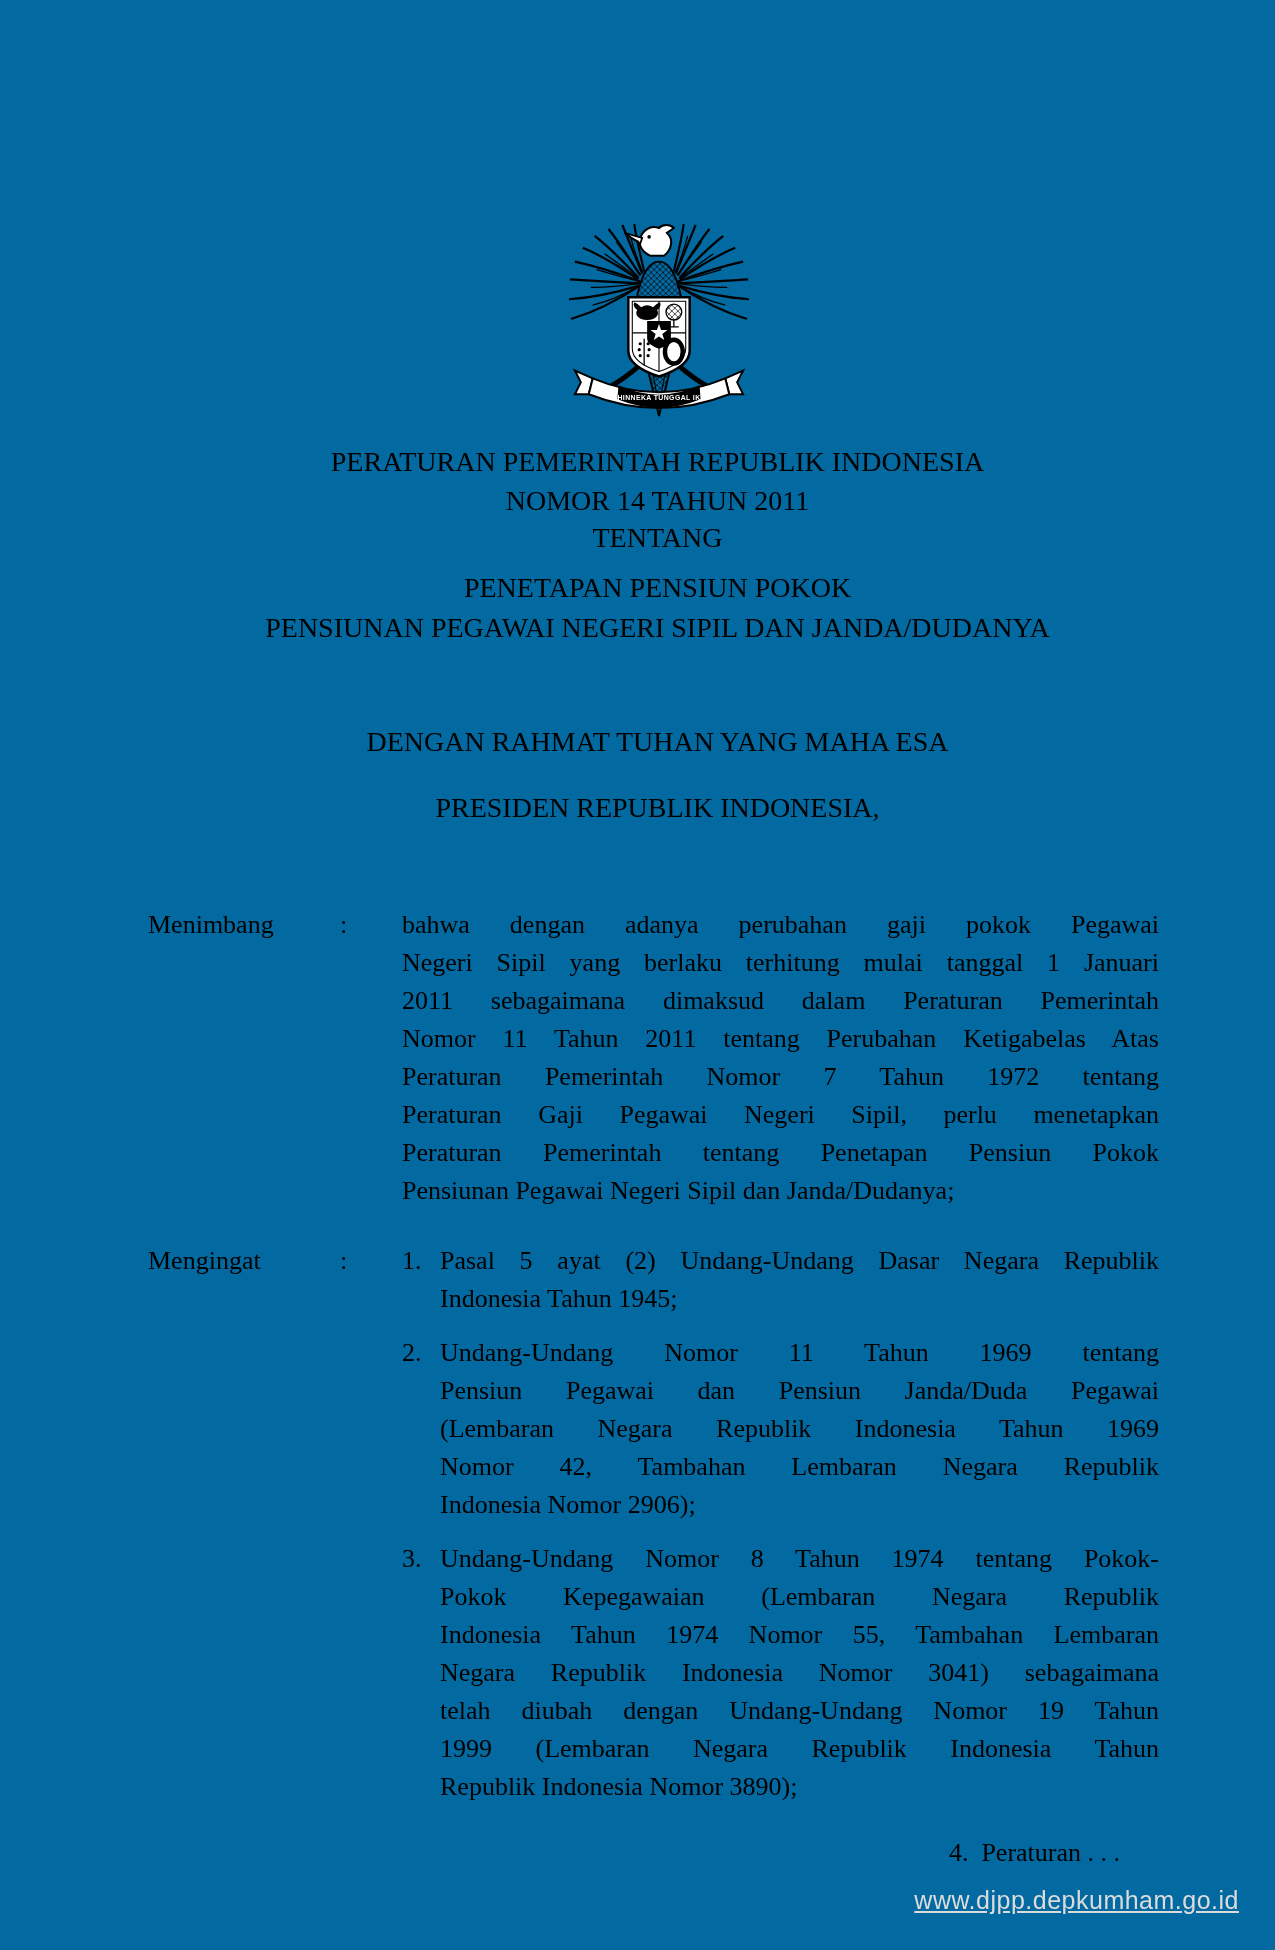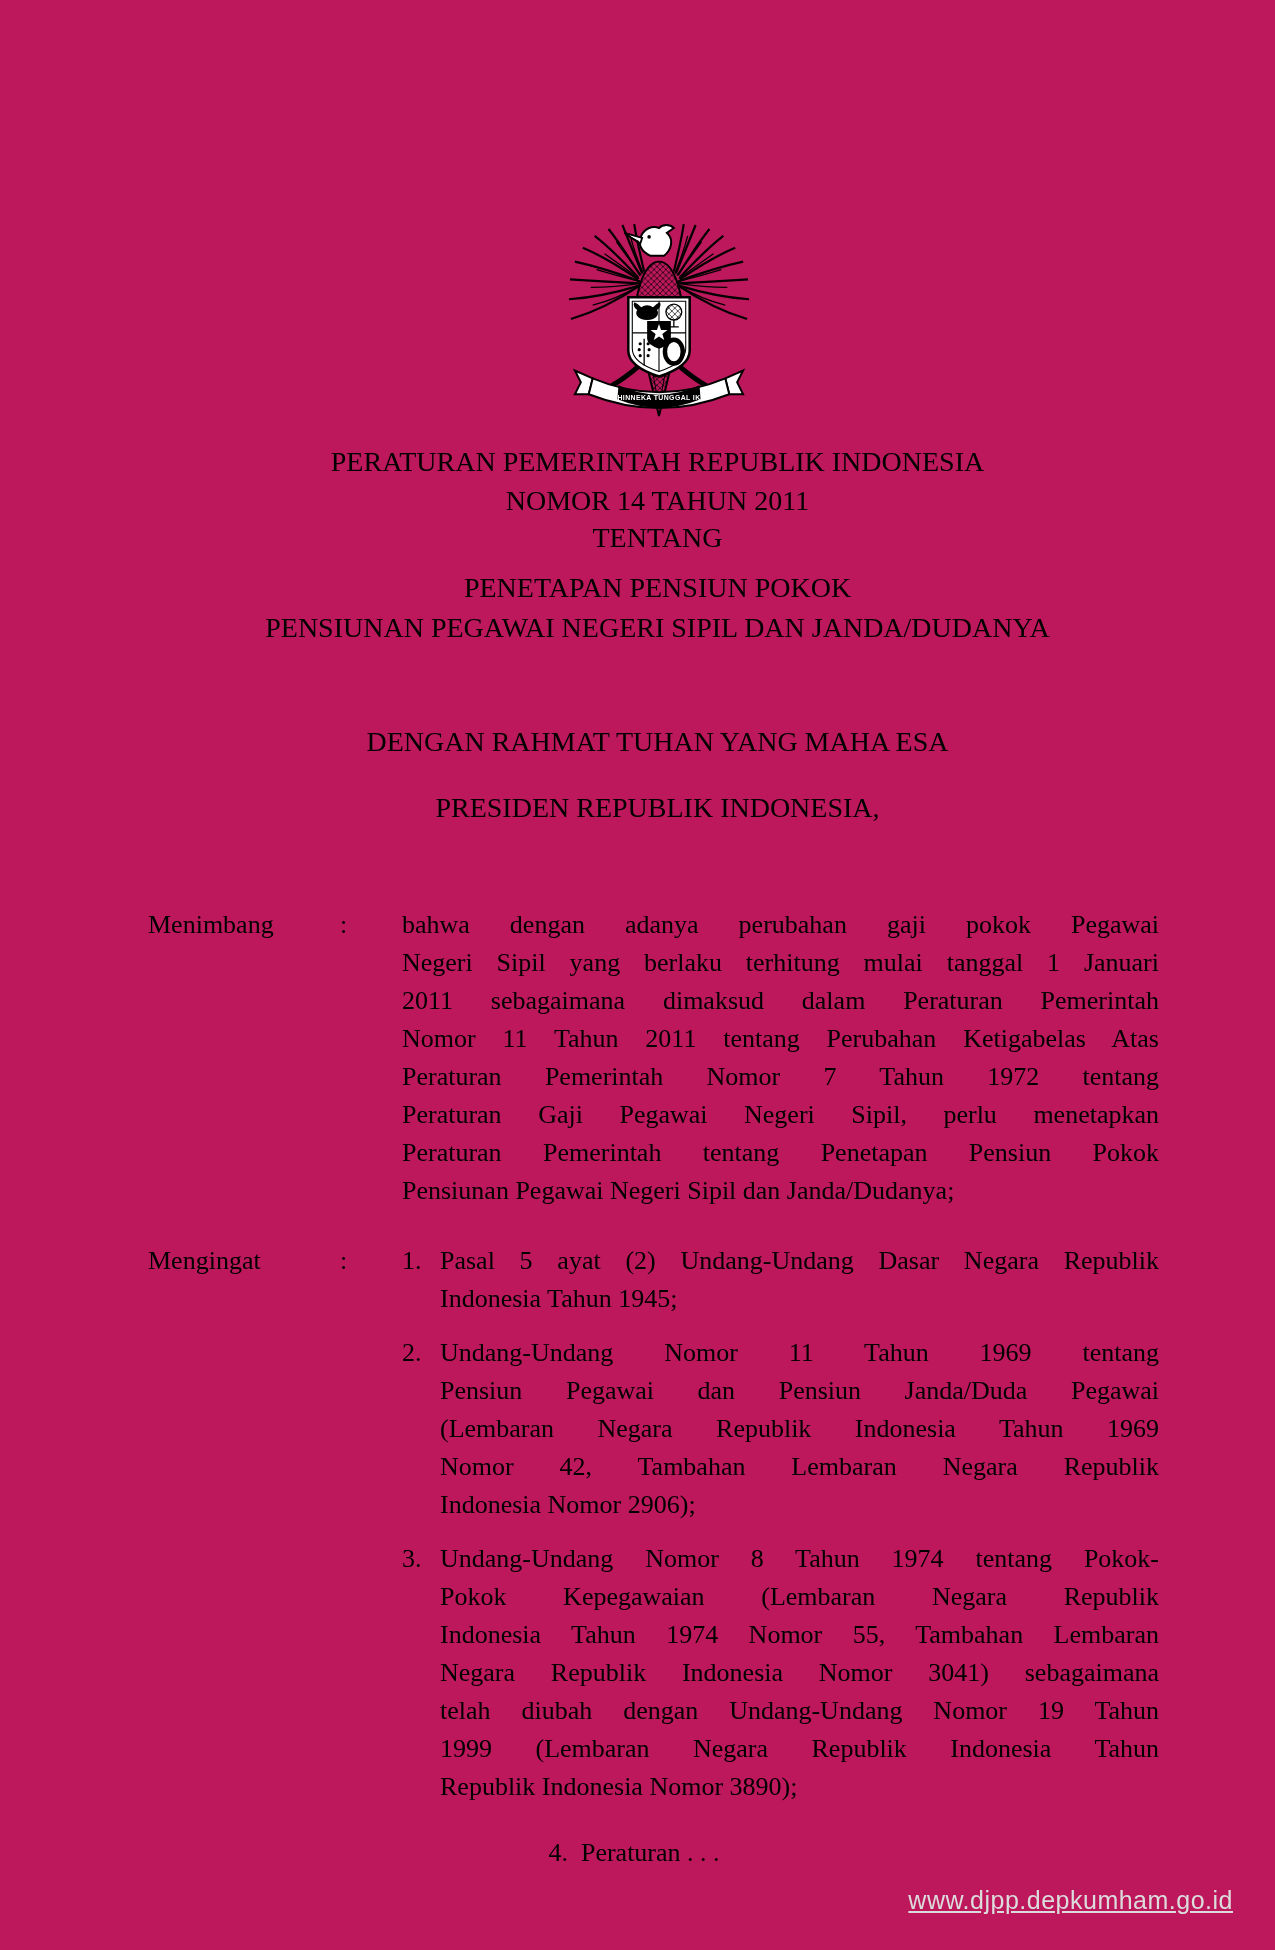--- a/index.html
+++ b/index.html
@@ -1,20 +1,20 @@
 <!DOCTYPE html>
 <html><head>
 <meta charset="utf-8">
 <style>
   html,body{margin:0;padding:0;background:#ffffff;}
   .page{
     position:relative;
     width:1275px;
     height:1950px;
-    background:#be185d;
+    background:#0369a1;
     color:#000000;
     font-family:"Liberation Serif", serif;
     overflow:hidden;
   }
   .emblem{
     position:absolute;
     left:565px;
     top:222px;
     width:188px;
     height:198px;
@@ -47,28 +47,28 @@
   .jline{text-align:justify;text-align-last:justify;text-justify:inter-word;}
   .jline.lastline{text-align-last:left;}
   .item{position:relative;padding-left:38px;margin-bottom:16px;}
   .item:last-child{margin-bottom:0;}
   .inum{position:absolute;left:0;top:0;}
   .catchword{
     position:absolute;
     left:148px;
     top:1838px;
     width:972px;
-    text-align:center;
+    text-align:right;
     font-size:26px;
     white-space:pre;
   }
   .watermark{
     position:absolute;
     top:1886px;
-    right:42px;
+    right:36px;
     font-family:"Liberation Sans", sans-serif;
     font-size:25px;
     color:#dcdcdc;
     text-decoration:underline;
     letter-spacing:0.5px;
     margin-left:13px;
   }
 </style>
 </head>
 <body>

